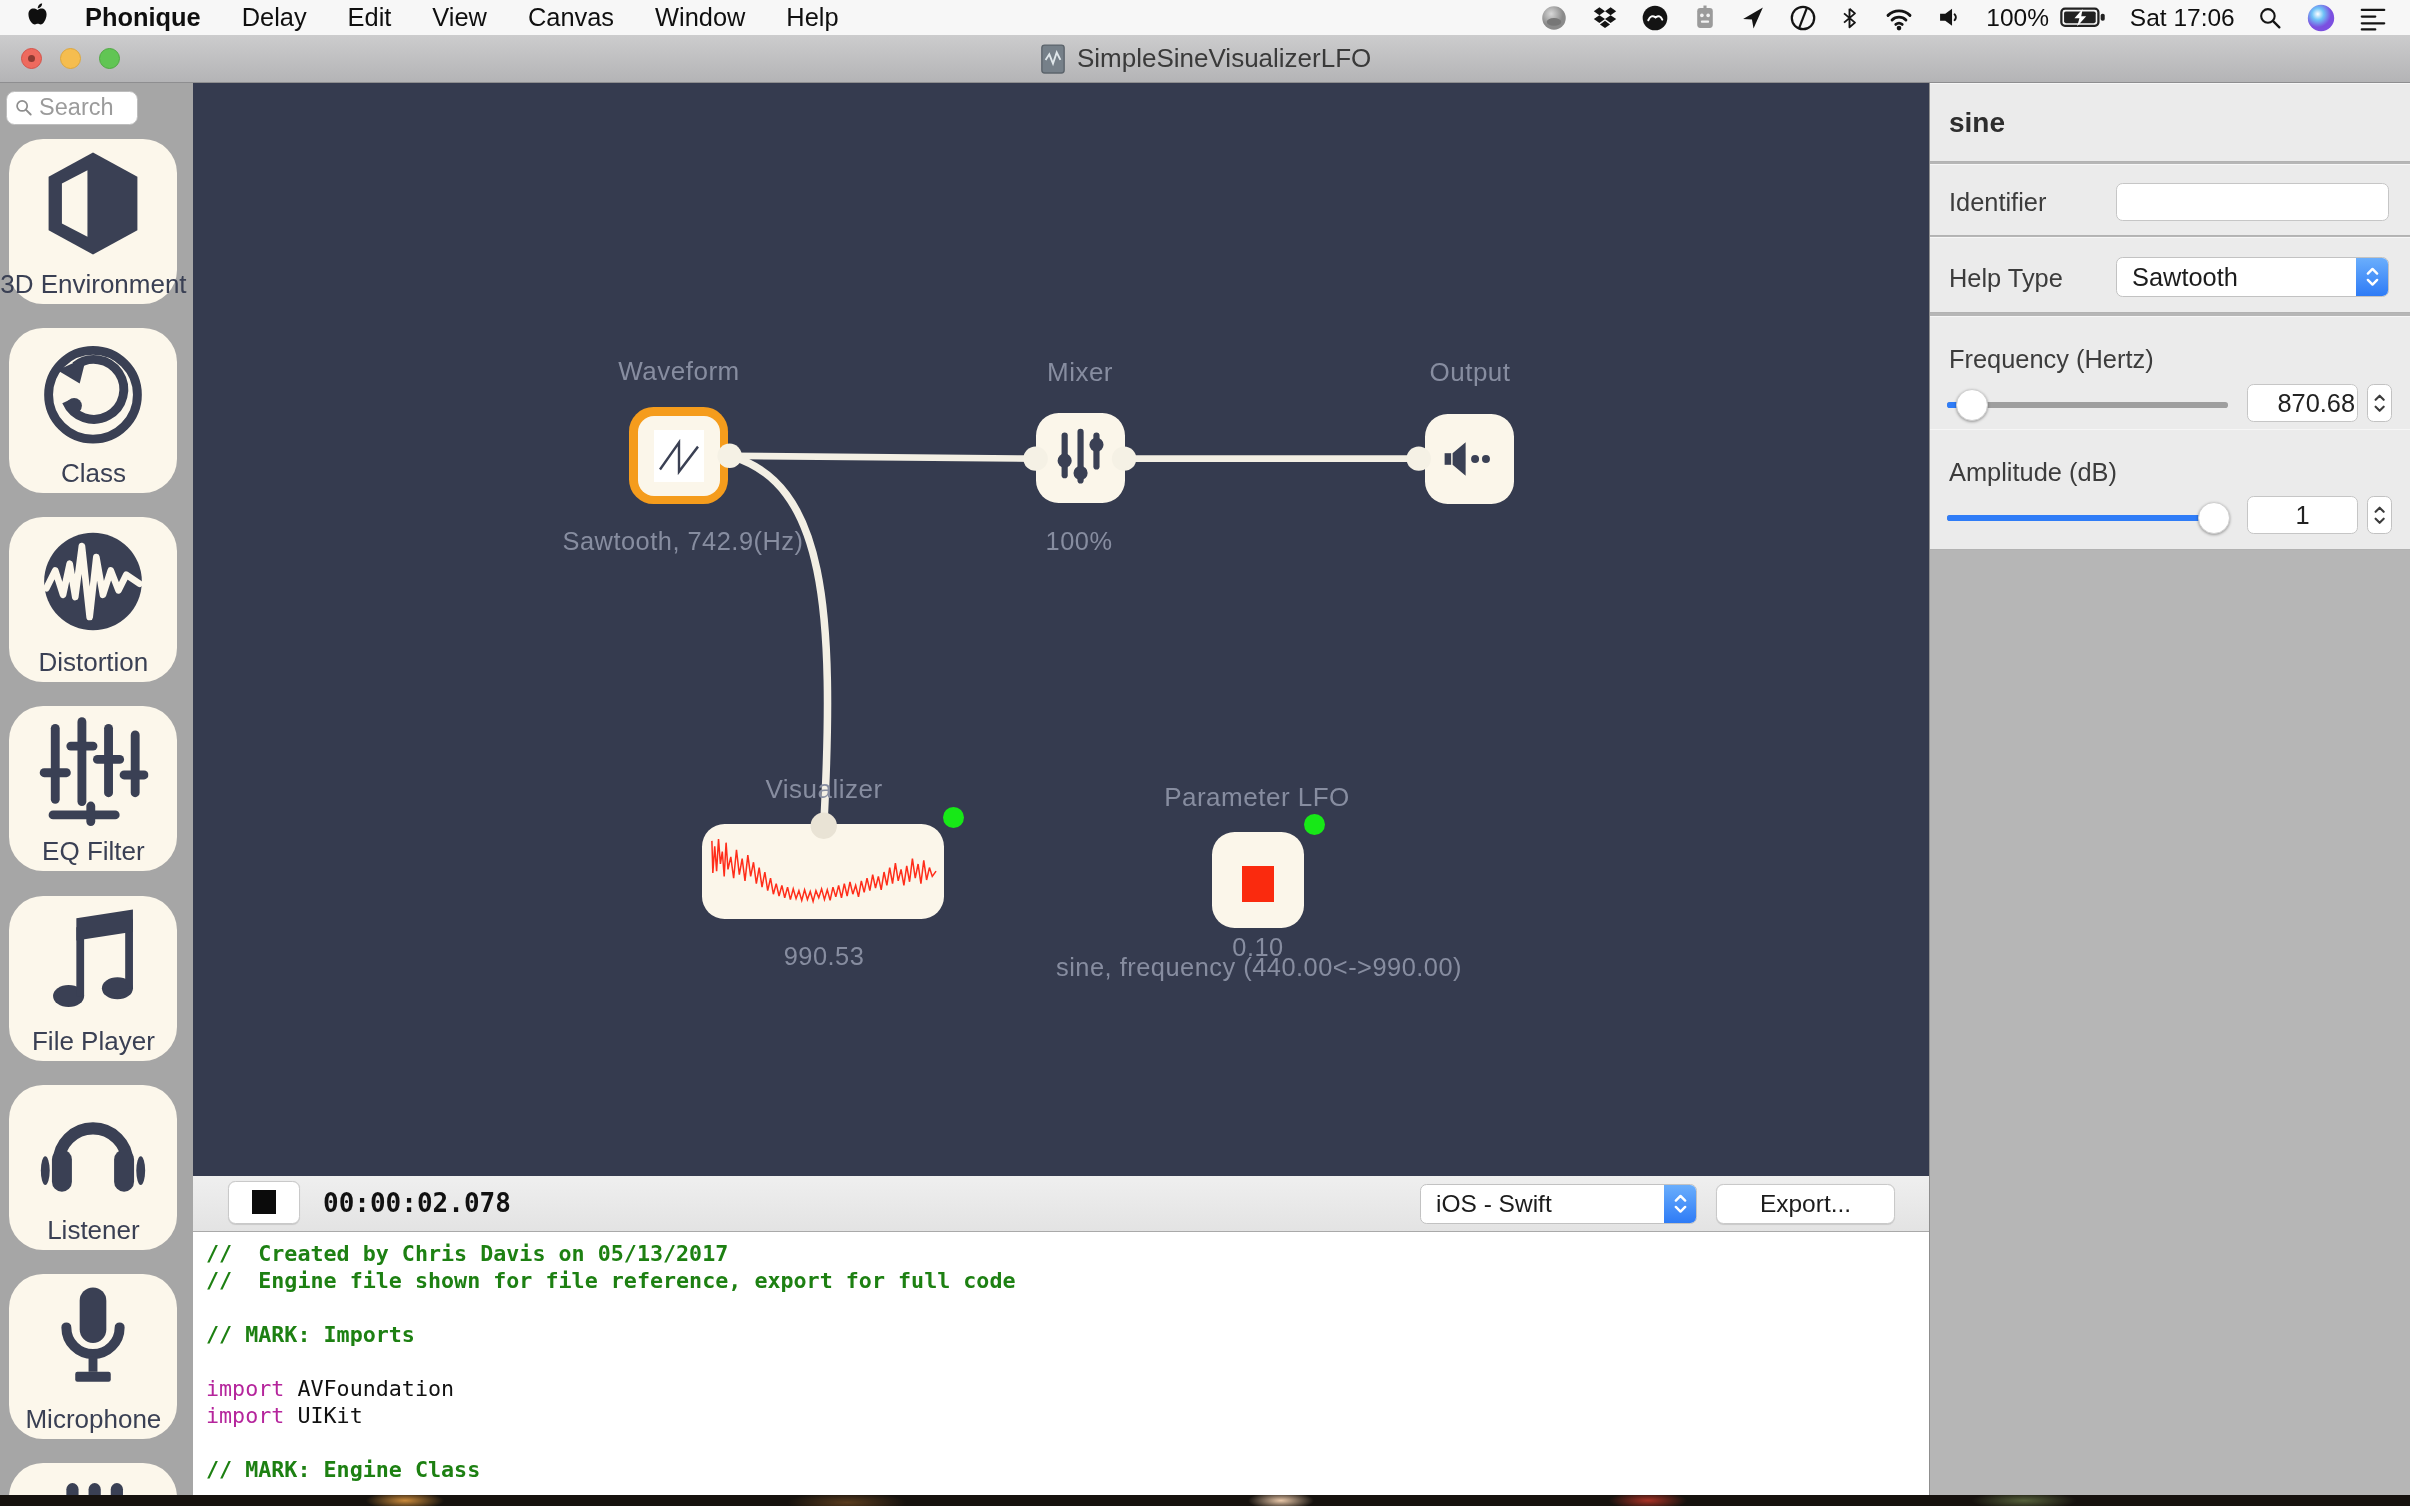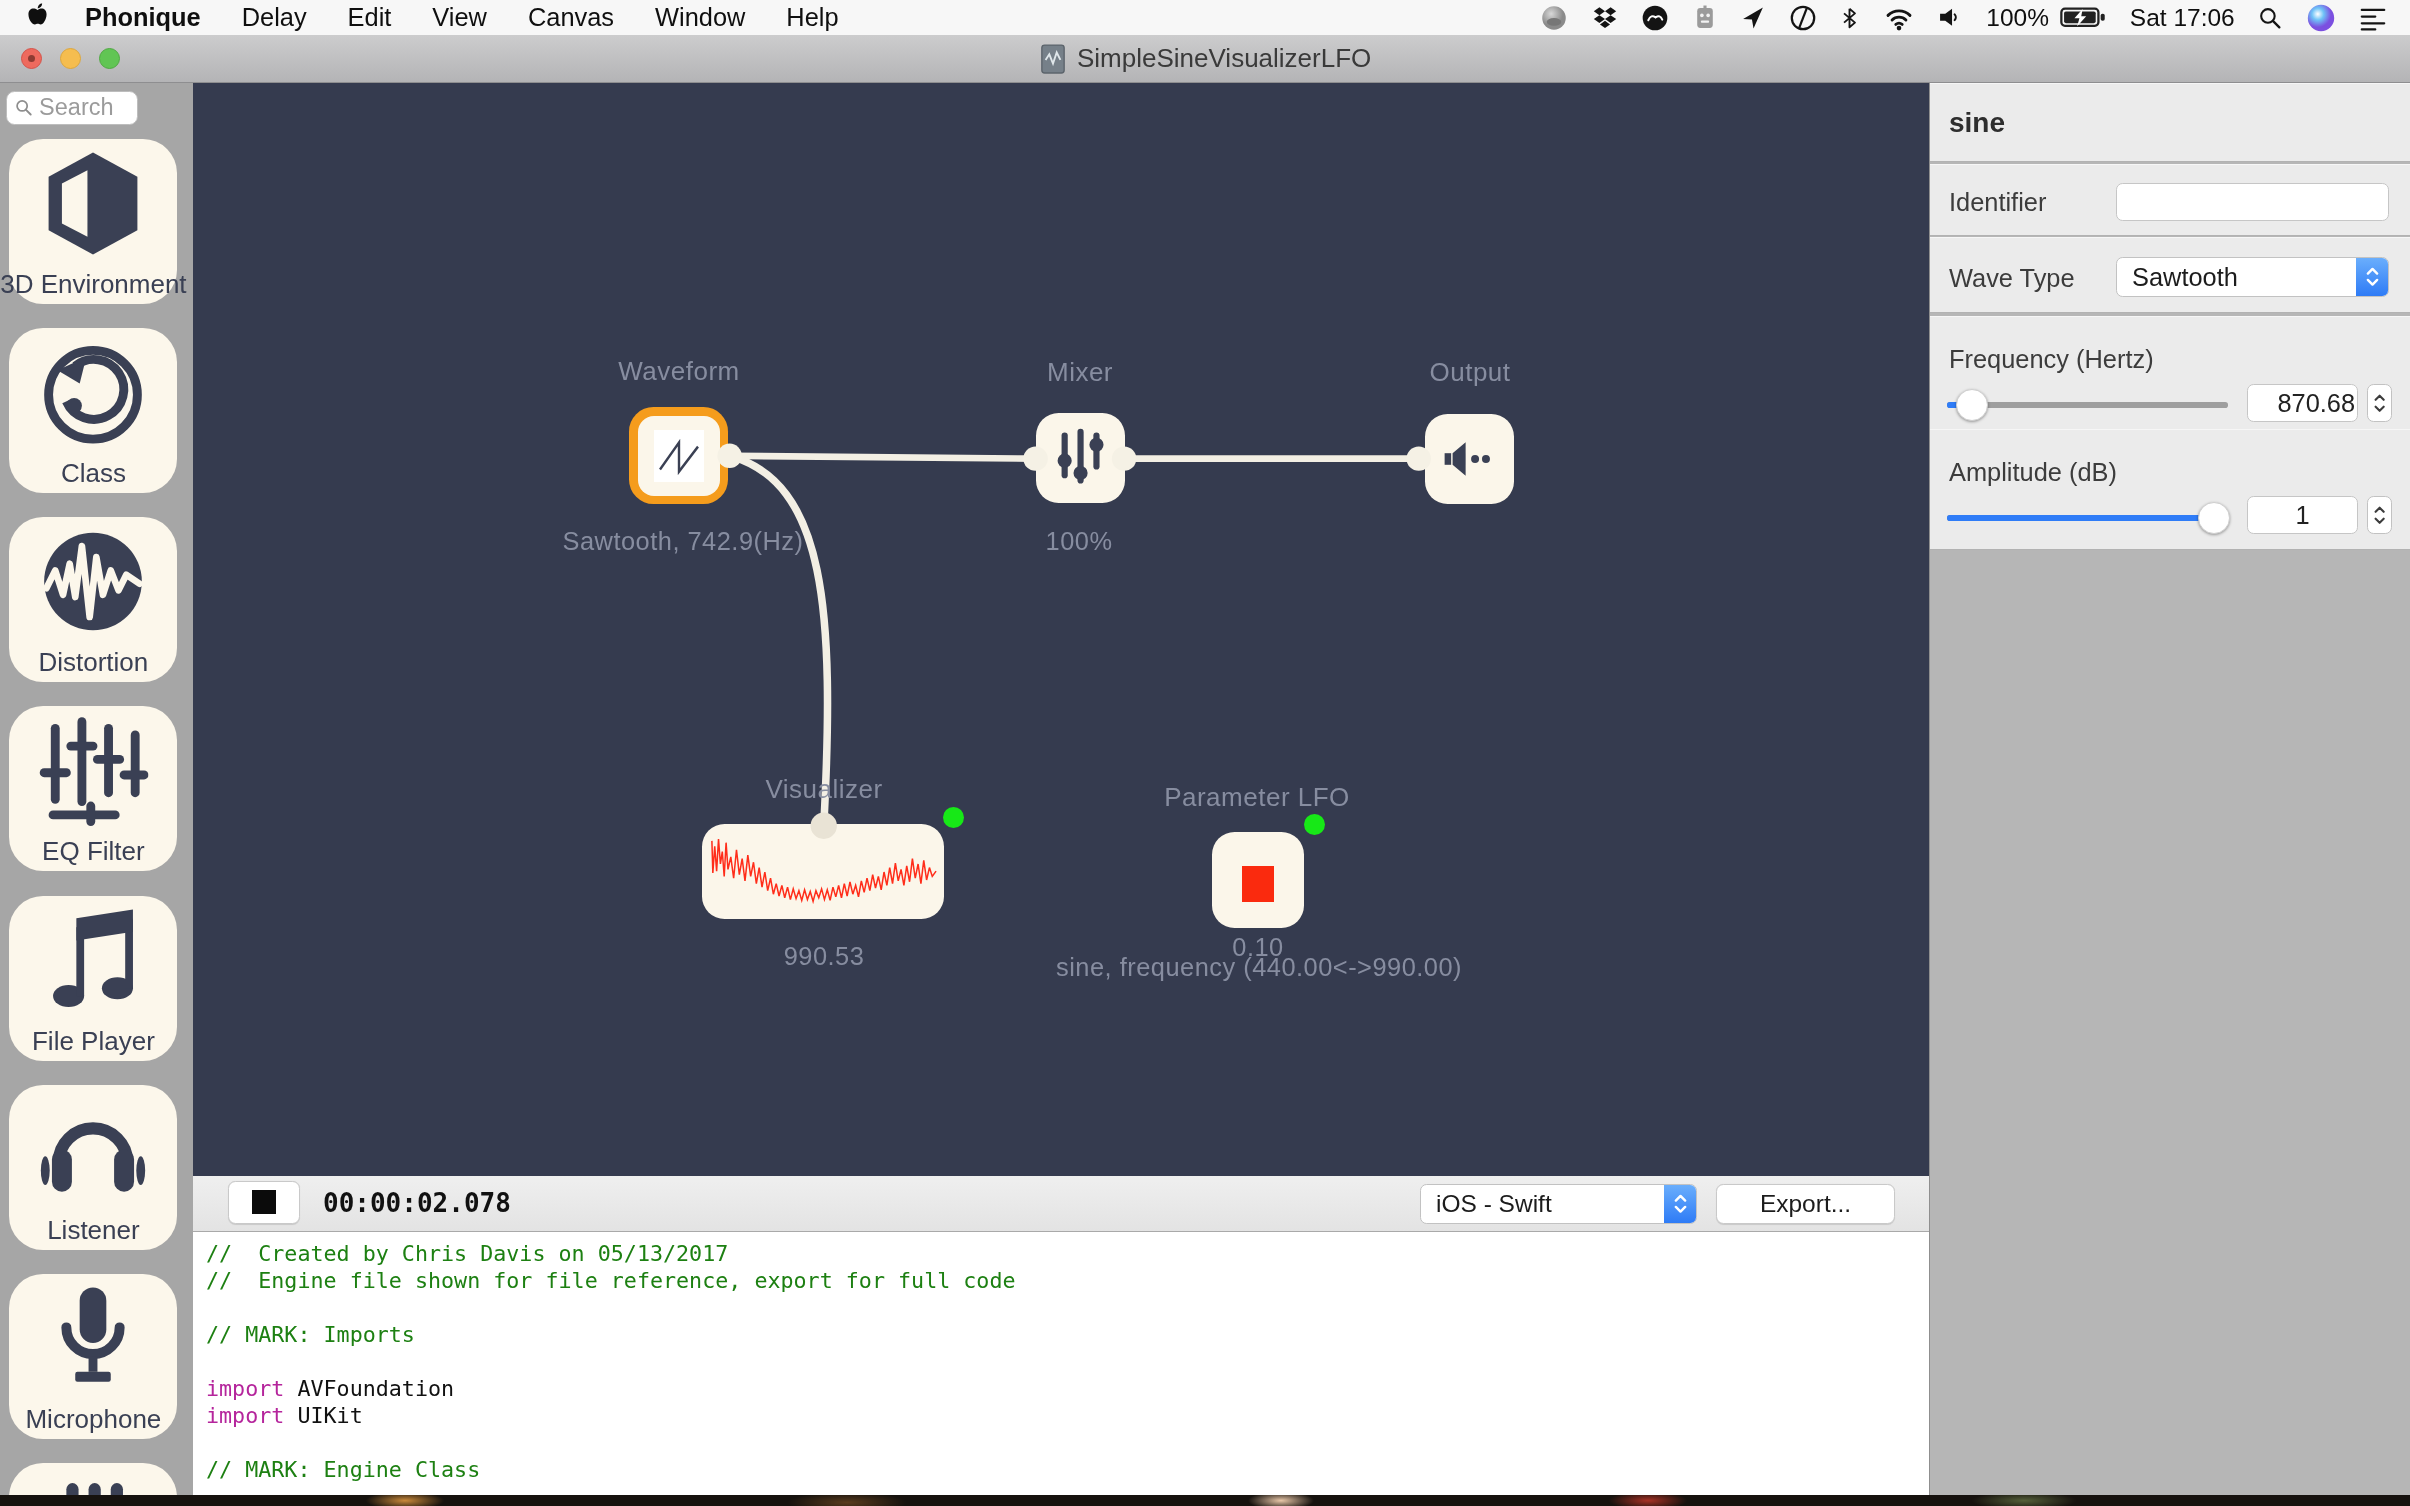--- a/index.html
+++ b/index.html
@@ -94,21 +94,21 @@
   .stop-square { width:23.5px; height:23.5px; background:#0b0b0b; }
   .time { position:absolute; left:130px; top:12.2px; font-family:"DejaVu Sans Mono",monospace;
     font-weight:700; font-size:26px; color:#111; }
   .tb-dd-text { flex:1; padding-left:15px; font-size:24.5px; color:#1c1c1c; }
 
   
   .code-area { position:absolute; left:193px; top:1232px; width:1736px; height:264px;
     background:#ffffff; padding:7.5px 0 0 13px; font-family:"DejaVu Sans Mono",monospace;
     font-size:21.7px; line-height:27px; z-index:8; overflow:hidden; }
   .code-line { white-space:pre; }
-  .cmt { color:#1d8012; } .kw { color:#b5259c; } .plain { color:#111; }
+  .cmt { color:#1d8012;font-weight:bold; } .kw { color:#b5259c; } .plain { color:#111; }
 
   
   .wallpaper { position:absolute; left:0; top:1495px; width:2411px; height:11.3px; z-index:60;
     background:
       radial-gradient(56px 13px at 405px 5.6px, #c9893a 0%, rgba(201,137,58,0) 70%),
       radial-gradient(85px 15px at 847px 7.5px, #5a3c1e 0%, rgba(90,60,30,0) 70%),
       radial-gradient(47px 13px at 1281px 5.6px, #e9c7a8 0%, rgba(233,199,168,0) 70%),
       radial-gradient(56px 13px at 1648px 5.6px, #a83226 0%, rgba(168,50,38,0) 70%),
       radial-gradient(75px 13px at 2024px 5.6px, #55603a 0%, rgba(85,96,58,0) 70%),
       #16120e; }
@@ -395,21 +395,21 @@
     <div class="insp-row" style="top:0; height:79px;">
       <div class="insp-header" style="top:22.6px;">sine</div>
     </div>
 
     <div class="insp-row" style="top:81px; height:72px;">
       <div class="insp-label" style="top:22.6px;">Identifier</div>
       <input class="insp-input" style="left: 186px; top: 18px; width: 273px; height: 38px; padding: 0px 9.4px;" value="">
     </div>
 
     <div class="insp-row" style="top:154px; height:76px;">
-      <div class="insp-label" style="top:26px;">Wave Type</div>
+      <div class="insp-label" style="top:26px;">Help Type</div>
       <div class="dropdown" style="left:186px; top:19px; width:273px; height:40px;gap:32px;">
         <span class="dd-text">Sawtooth</span>
         <span class="dd-cap">
           <svg width="13" height="8.5" viewBox="0 0 14 9">
               <polyline points="2,7 7,2 12,7" stroke="#fff" stroke-width="2.6" fill="none" stroke-linecap="round" stroke-linejoin="round"></polyline>
             </svg>
           <svg width="13" height="8.5" viewBox="0 0 14 9">
               <polyline points="2,2 7,7 12,2" stroke="#fff" stroke-width="2.6" fill="none" stroke-linecap="round" stroke-linejoin="round"></polyline>
             </svg>
         </span>

